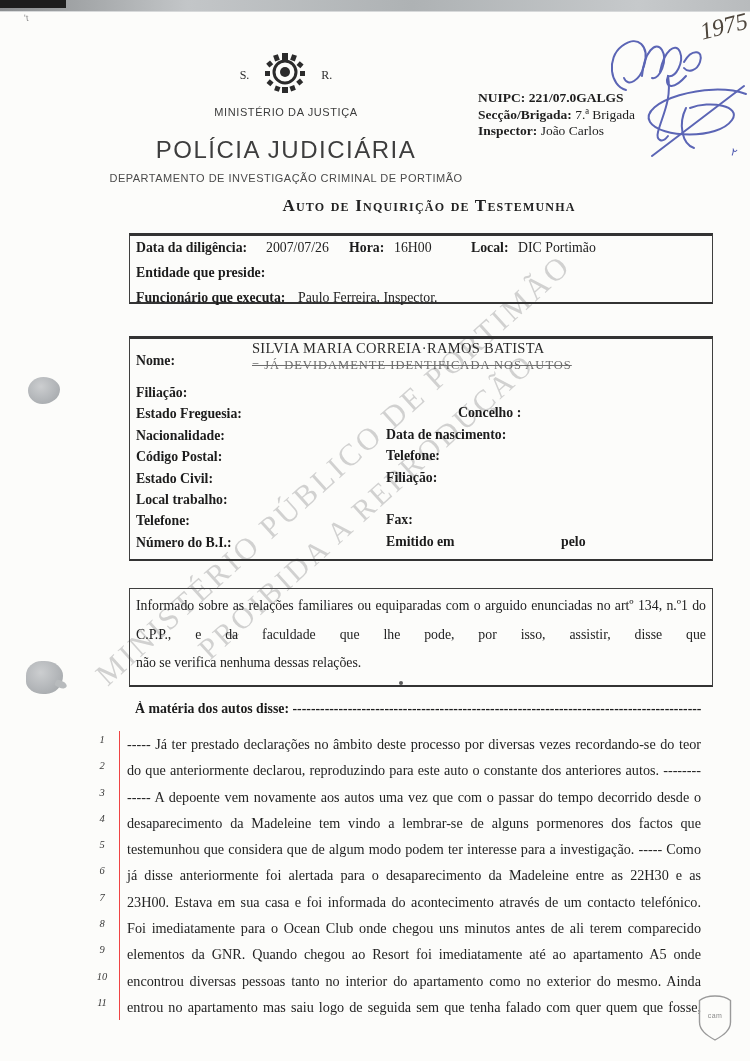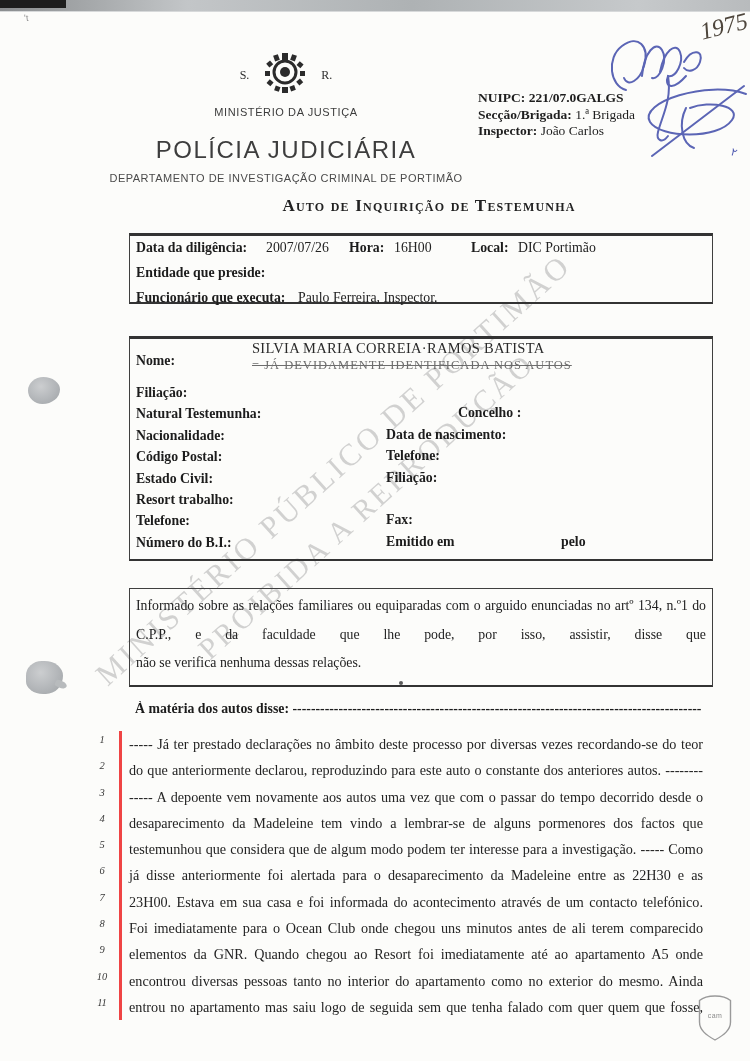--- a/index.html
+++ b/index.html
@@ -66,21 +66,21 @@
   .nome-redacted{position:absolute;left:116px;top:19px;font-size:12.5px;color:#4a4a4a;
     letter-spacing:1px;text-decoration:line-through;filter:blur(0.7px);opacity:.8;white-space:nowrap;}
   .box3 p{margin:0;padding-top:6px;font-size:13.8px;line-height:22.5px;color:#222;}
   .box3 .just{text-align:justify;text-align-last:justify;}
   
   .materia{position:absolute;left:135px;top:701px;width:566px;font-weight:bold;font-size:13.8px;
     color:#1c1c1c;white-space:nowrap;overflow:hidden;}
   .depo{position:absolute;left:85px;top:731px;}
   .depo-row{display:flex;align-items:flex-start;height:26.3px;}
   .depo-num{width:34px;text-align:center;font-style:italic;font-size:10.5px;color:#3a3a3a;padding-top:3px;}
-  .depo-text{width:574px;border-left:3px solid #ef4444;padding-left:7px;
+  .depo-text{width:574px;border-left:1px solid #ef4444;padding-left:7px;
     font-size:14.2px;line-height:26.3px;color:#232323;
     text-align:justify;text-align-last:justify;white-space:normal;overflow:hidden;height:26.3px;}
   
   .stamp{position:absolute;left:694px;top:994px;}
   .stamp text{font-family:"Liberation Sans",sans-serif;font-size:7px;fill:#8b8b8b;letter-spacing:.5px;}
 </style>
 </head>
 <body>
 
 <div class="page">
@@ -124,21 +124,21 @@
         </span>
         <span class="crest-sr">R.</span>
       </div>
       <div class="ministry">MINISTÉRIO DA JUSTIÇA</div>
       <div class="org">POLÍCIA JUDICIÁRIA</div>
       <div class="dept">DEPARTAMENTO DE INVESTIGAÇÃO CRIMINAL DE PORTIMÃO</div>
     </div>
 
     <div class="case-block">
       <div><span class="b">NUIPC:</span> <span class="b">221/07.0GALGS</span></div>
-      <div><span class="b">Secção/Brigada:</span> <span>1.ª Brigada</span></div>
+      <div><span class="b">Secção/Brigada:</span> <span>7.ª Brigada</span></div>
       <div><span class="b">Inspector:</span> <span>João Carlos</span></div>
     </div>
 
     <div class="hand-number">1975</div>
     <div class="signature">
       <svg width="152" height="138" viewBox="0 0 152 138" fill="none">
         <g stroke="#4a55ae" stroke-width="2" stroke-linecap="round" opacity="0.9">
           <path d="M28 62 C12 58 8 30 24 18 C40 6 52 18 46 38 C42 52 30 60 26 50"></path>
           <path d="M44 48 C46 24 58 12 64 22 C70 32 62 52 54 50"></path>
           <path d="M62 44 C66 22 78 14 82 24 C86 34 78 50 70 48 C66 58 74 64 88 48"></path>
@@ -175,37 +175,37 @@
     <div class="fbox box2">
       <div class="nome-row">
         <span class="lbl nome-lbl">Nome:</span>
         <span class="nome-val">SILVIA MARIA CORREIA·RAMOS BATISTA</span>
         <span class="nome-redacted">= JÁ DEVIDAMENTE IDENTIFICADA NOS AUTOS</span>
       </div>
       <div class="b2row">
         <span class="lbl">Filiação:</span>
       </div>
       <div class="b2row">
-        <span class="lbl">Natural Testemunha:</span>
+        <span class="lbl">Estado Freguesia:</span>
         <span class="lbl rcol2">Concelho :</span>
       </div>
       <div class="b2row">
         <span class="lbl">Nacionalidade:</span>
         <span class="lbl rcol">Data de nascimento:</span>
       </div>
       <div class="b2row">
         <span class="lbl">Código Postal:</span>
         <span class="lbl rcol">Telefone:</span>
       </div>
       <div class="b2row">
         <span class="lbl">Estado Civil:</span>
         <span class="lbl rcol">Filiação:</span>
       </div>
       <div class="b2row">
-        <span class="lbl">Resort trabalho:</span>
+        <span class="lbl">Local trabalho:</span>
       </div>
       <div class="b2row">
         <span class="lbl">Telefone:</span>
         <span class="lbl rcol">Fax:</span>
       </div>
       <div class="b2row">
         <span class="lbl">Número do B.I.:</span>
         <span class="lbl rcol">Emitido em</span>
         <span class="lbl rcol3">pelo</span>
       </div>

